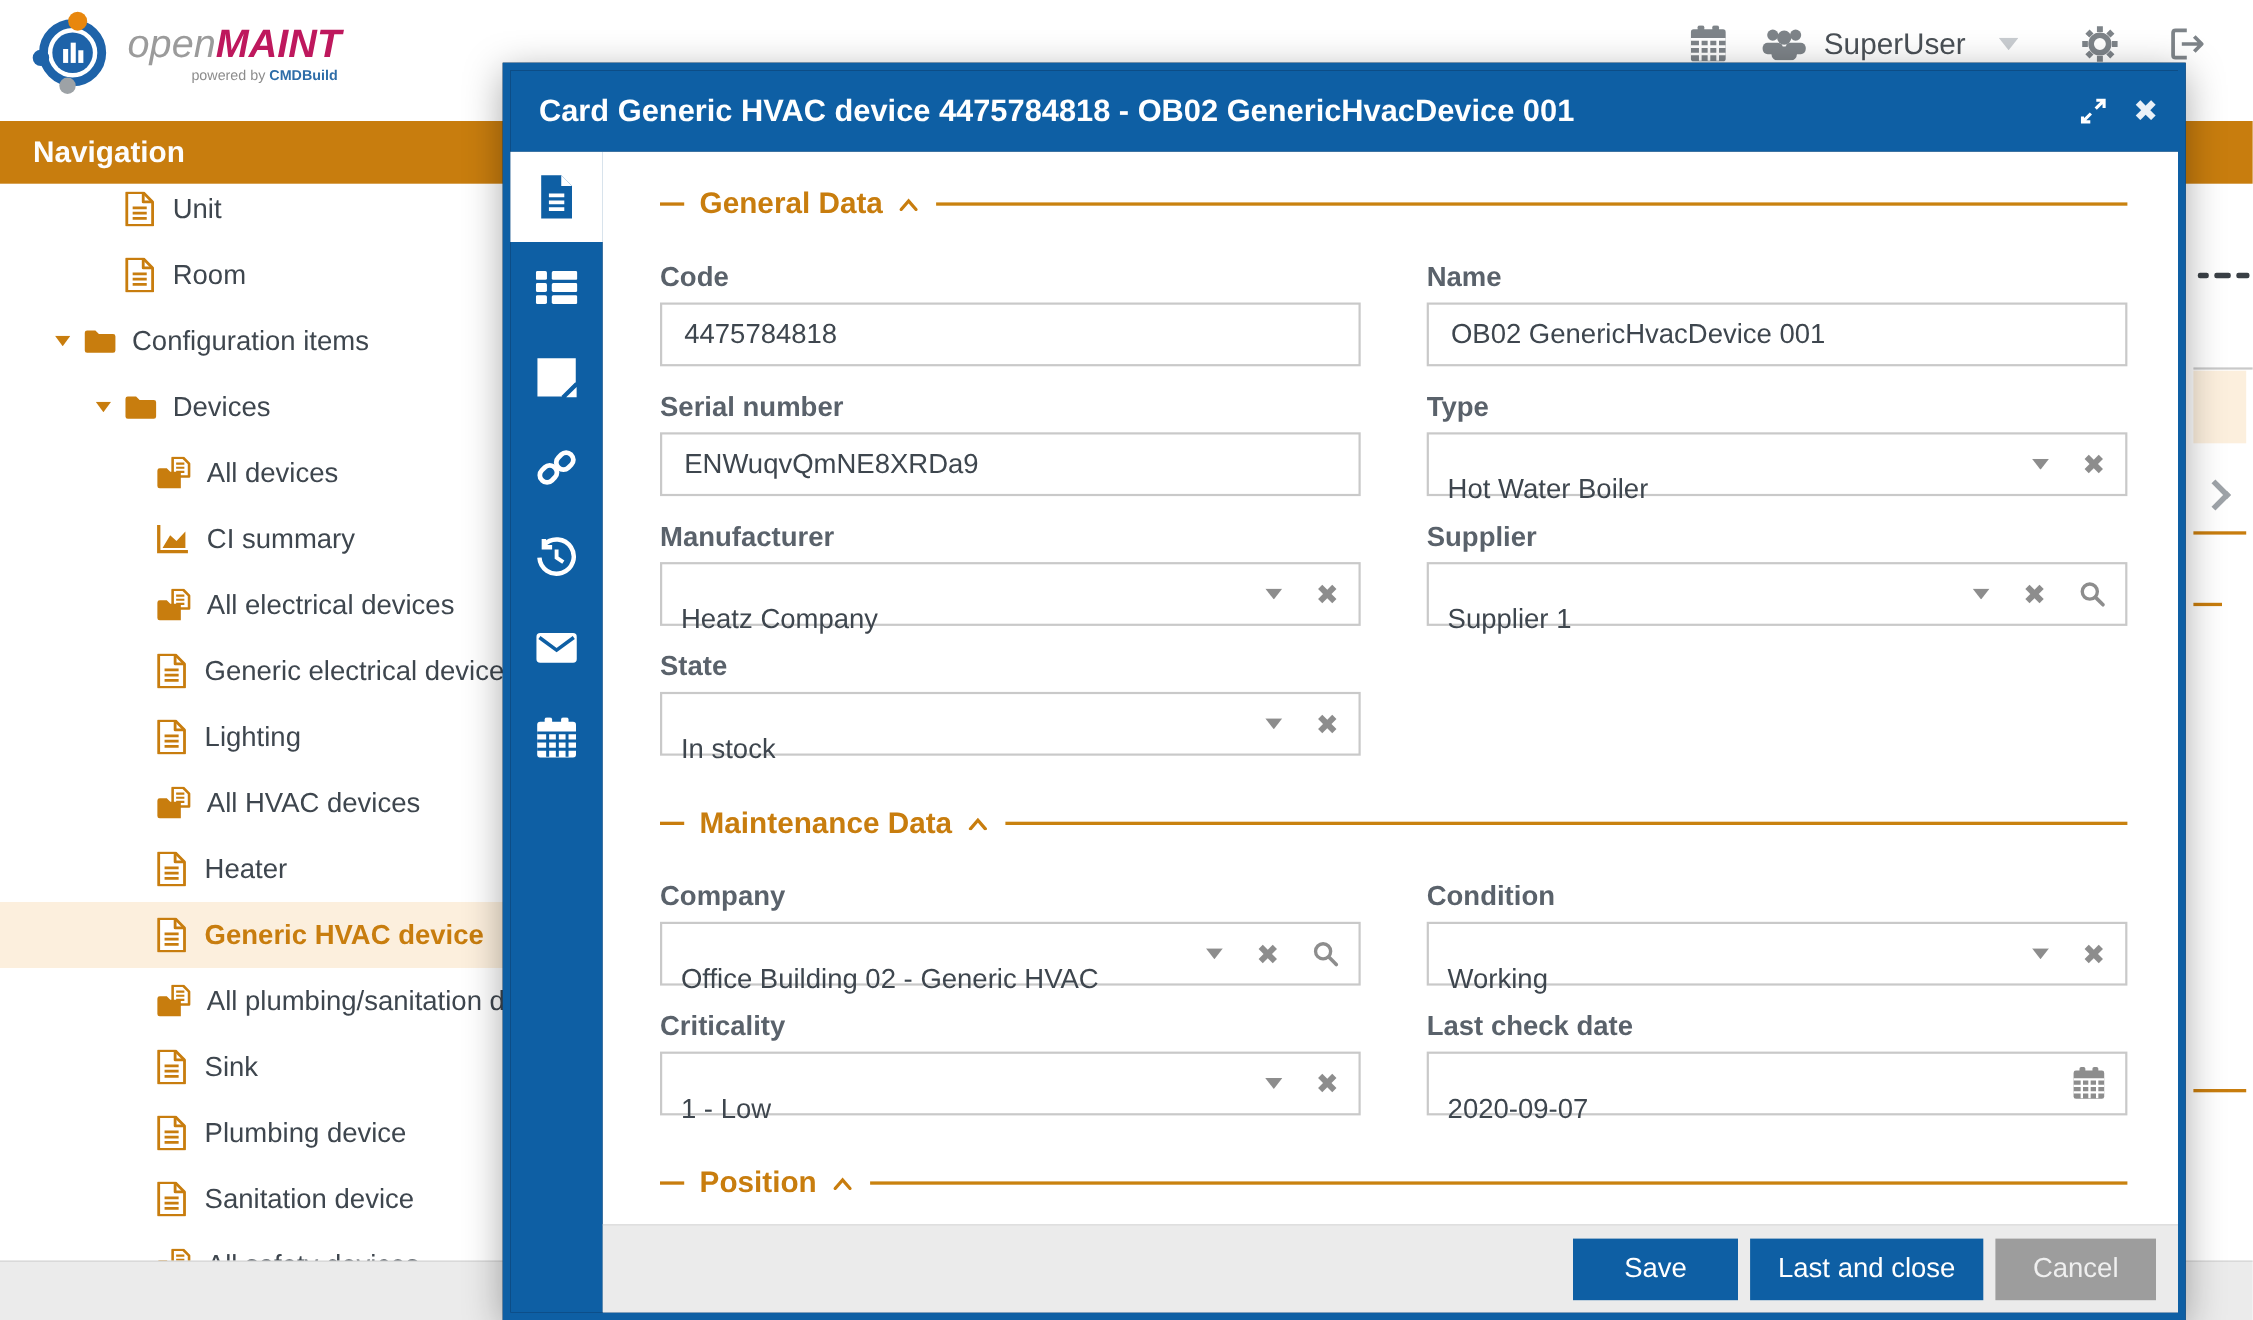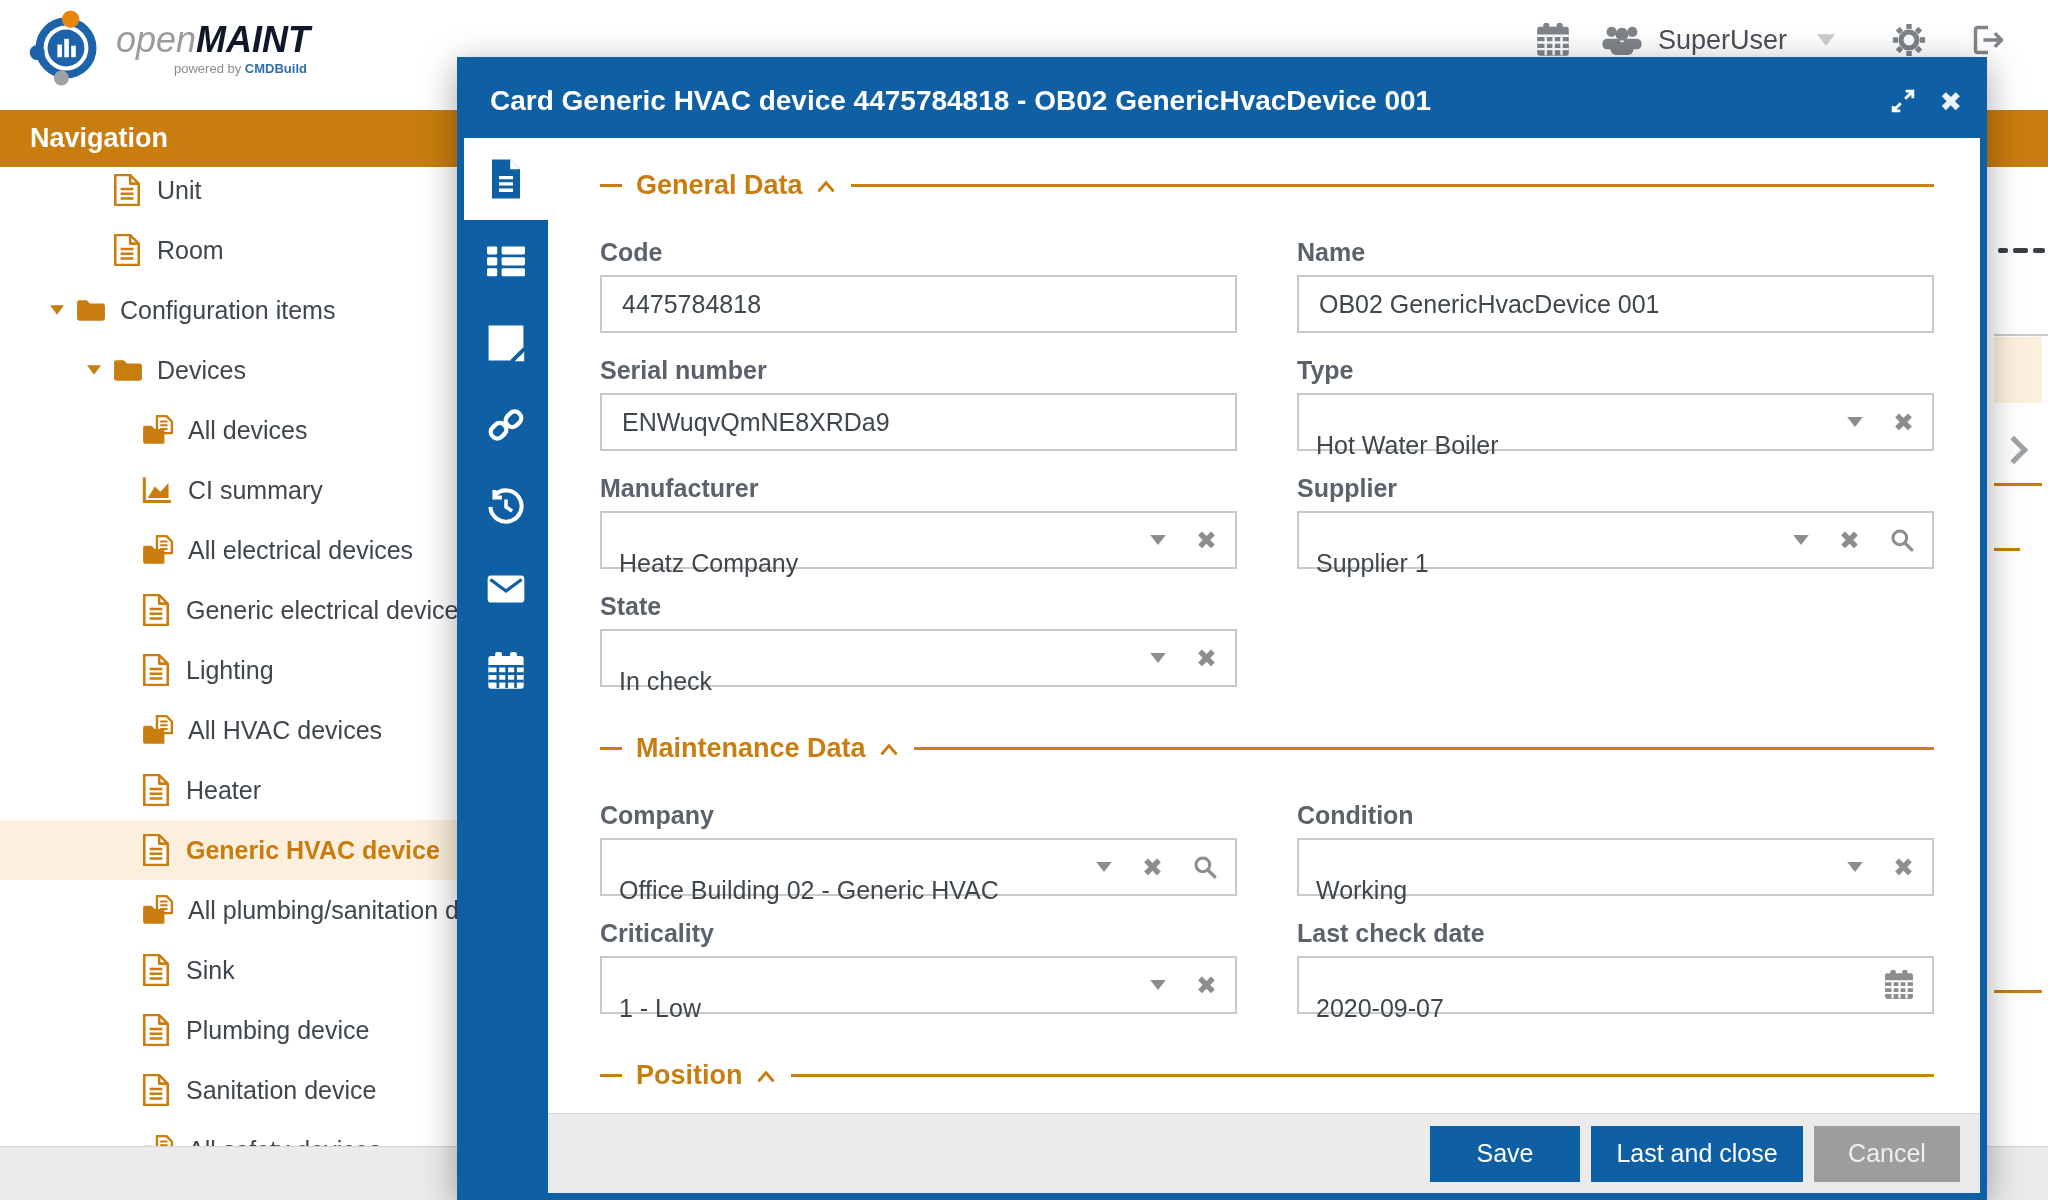--- a/index.html
+++ b/index.html
@@ -6,21 +6,21 @@
   html,body { width:2048px; height:1200px; overflow:hidden; background:#fff;
               font-family:"Liberation Sans", sans-serif; }
   body { position:relative; }
 
   
   .app-header { position:absolute; left:0; top:0; width:2048px; height:110px; background:#fff; }
   .logo { position:absolute; left:28px; top:10px; display:flex; align-items:center; gap:12px; }
   .emblem { width:76px; height:76px; }
   .brand { font-style:italic; font-size:36px; line-height:38px; }
   .b-open { color:#9B9B9B; font-weight:400; }
-  .b-maint { color:#0f172a; font-weight:700; }
+  .b-maint { color:#be185d; font-weight:700; }
   .tagline { font-size:13px; color:#8C8C8C; margin-top:2px; padding-left:58px; }
   .tagline b { color:#2E6DA8; }
   .hdr-icons { position:absolute; left:1536px; top:22px; display:flex; align-items:center; color:#7E8489;text-align:right; }
   .hi { flex:none; }
   .hdr-user-label { font-size:27px; color:#4A5056; margin:0 30px 0 14px; }
   .hdr-caret { color:#C9CDD1; }
 
   
   .nav-bar { position:absolute; left:0; top:110px; width:2048px; height:57px; background:#C87D0E; }
   .nav-title { position:absolute; left:30px; top:0; height:57px; display:flex; align-items:center;
@@ -482,21 +482,21 @@
                 <svg class="fi-search">
                     <use href="#i-search"></use>
                   </svg>
               </span>
             </div>
           </div>
 
           <div class="field">
             <div class="f-label">State</div>
             <div class="f-box">
-              <span class="f-val">In check</span>
+              <span class="f-val">In stock</span>
               <span class="f-icons">
                 <svg class="fi-caret">
                     <use href="#i-caret"></use>
                   </svg>
                 <span class="fi-clear">✖</span>
               </span>
             </div>
           </div>
           <div></div>
         </div>

